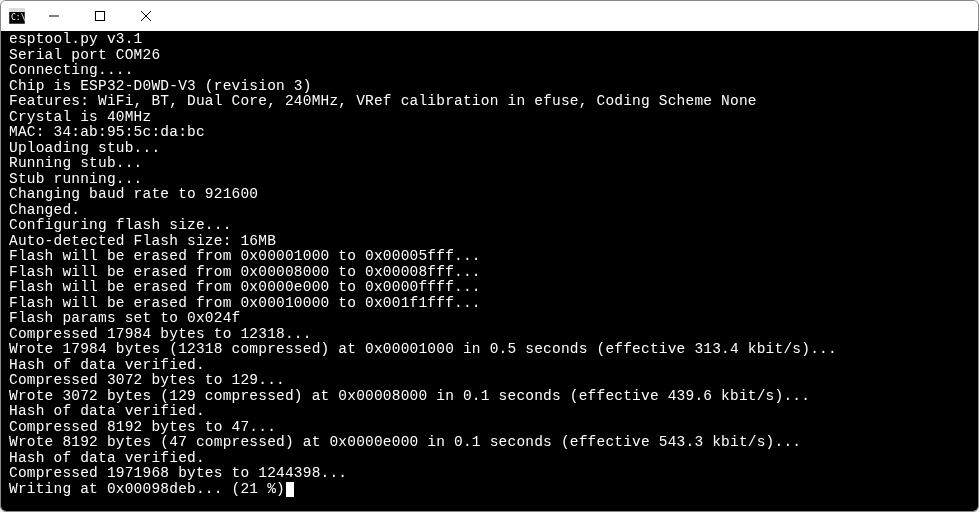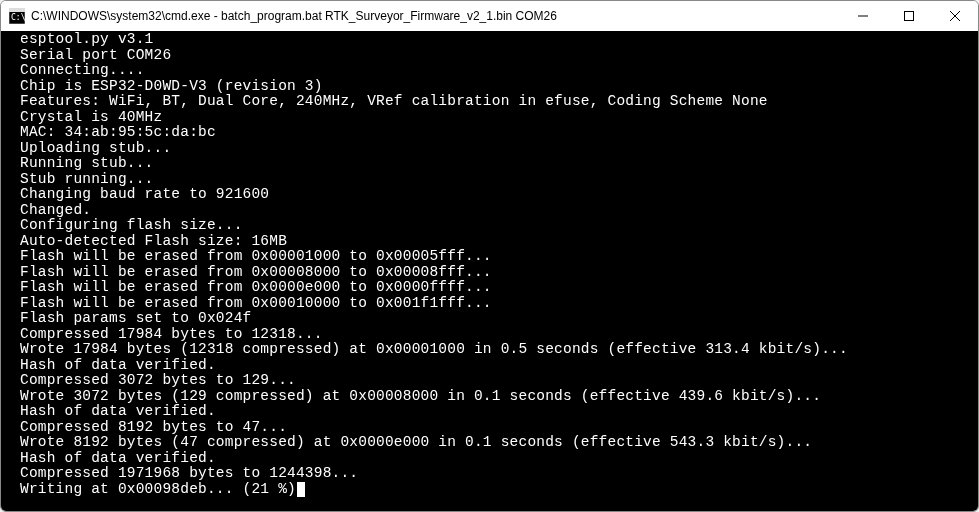--- a/index.html
+++ b/index.html
@@ -69,21 +69,21 @@
       width: 10px;
       height: 10px;
     }
     .console {
       flex: 1;
       background: #000000;
       color: #ffffff;
       font-family: "Consolas", "Courier New", monospace;
       font-size: 14.5px;
       line-height: 1.07;
-      padding: 1px 19px;
+      padding: 1px 8px;
       overflow: hidden;
       white-space: pre;
       letter-spacing: 0.2px;
     }
     .console-line {
       white-space: pre;
     }
     .cursor {
       display: inline-block;
       width: 8px;
@@ -98,21 +98,20 @@
 
 <div class="window">
   <div class="titlebar">
     <span class="titlebar-icon">
       <svg viewBox="0 0 16 16">
         <rect x="0" y="0" width="16" height="16" fill="#000" stroke="#888" stroke-width="1"></rect>
         <rect x="0" y="0" width="16" height="4" fill="#ddd"></rect>
         <text x="2" y="12" font-size="8" fill="#fff" font-family="monospace">C:\</text>
       </svg>
     </span>
-    <span class="titlebar-title">C:\WINDOWS\system32\cmd.exe - batch_program.bat  RTK_Surveyor_Firmware_v2_1.bin COM26</span>
     <div class="window-controls">
       <div class="win-btn">
         <svg viewBox="0 0 10 10">
             <line x1="0" y1="5" x2="10" y2="5" stroke="currentColor" stroke-width="1"></line>
           </svg>
       </div>
       <div class="win-btn">
         <svg viewBox="0 0 10 10">
             <rect x="0.5" y="0.5" width="9" height="9" fill="none" stroke="currentColor" stroke-width="1"></rect>
           </svg>

